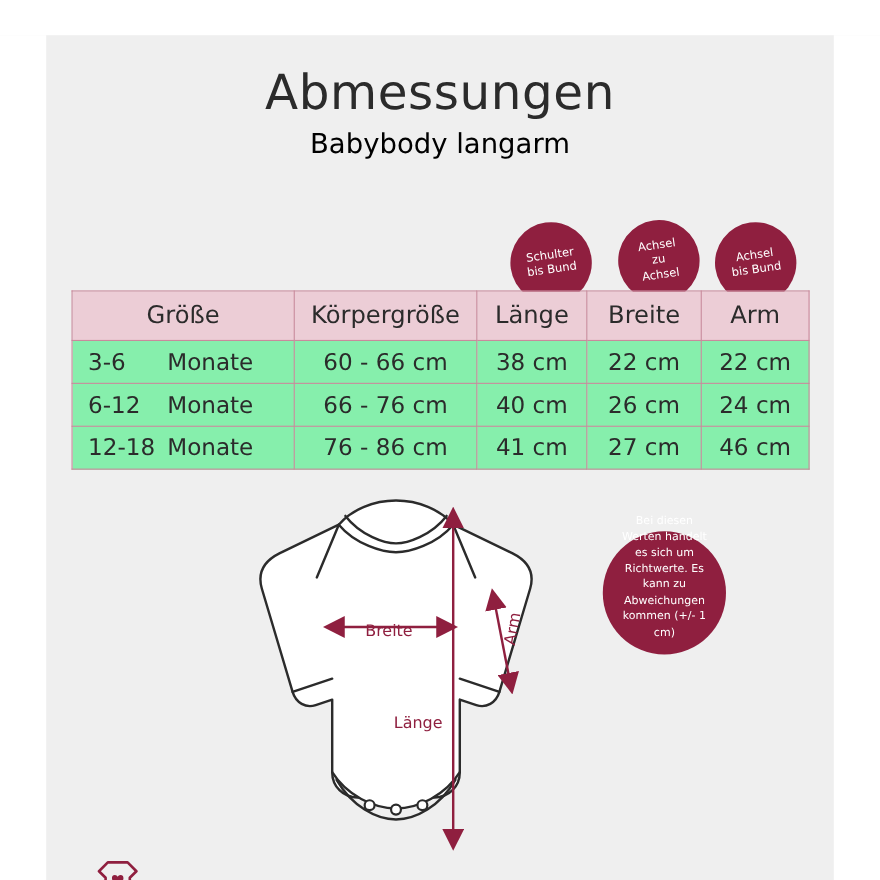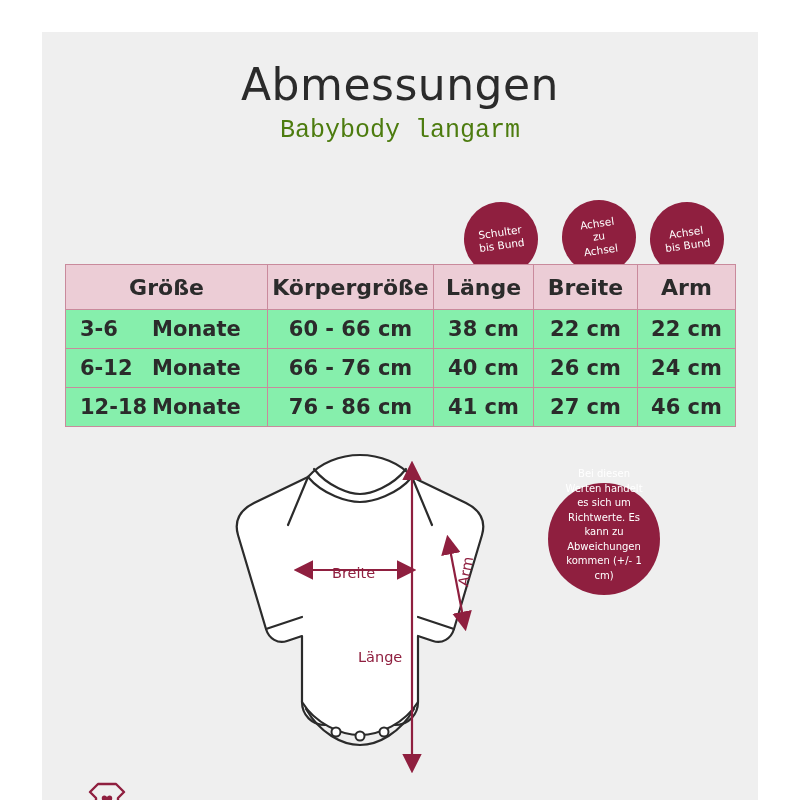--- a/index.html
+++ b/index.html
@@ -43,24 +43,23 @@
   .title {
     font-size: 44px;
     letter-spacing: 0.5px;
     color: #2b2b2b;
     font-weight: normal;
     line-height: 1.15;
   }
   .subtitle {
     margin-top: 6px;
     font-size: 25px;
-    color: #4d7c0f;
+    color: #000000;
     font-weight: normal;
     line-height: 1.15;
-    font-family: Liberation Mono, monospace;
   }
 
   
   .badge {
     position: absolute;
     width: 74px;
     height: 74px;
     background: #8f1f3f;
     color: #ffffff;
     border-radius: 50%;
@@ -86,21 +85,21 @@
     top: 232px;
     width: 670px;
   }
   table.sizes {
     border-collapse: collapse;
     width: 670px;
     table-layout: fixed;
   }
   table.sizes th, table.sizes td {
     border: 1px solid #c98a9c;
-    font-weight: bold;
+    font-weight: normal;
     color: #2b2b2b;
     text-align: center;
     height: 38px;
     font-size: 21px;
     padding: 0;
   }
   table.sizes thead th {
     background: #eccdd6;
     height: 44px;
     font-size: 22px;

